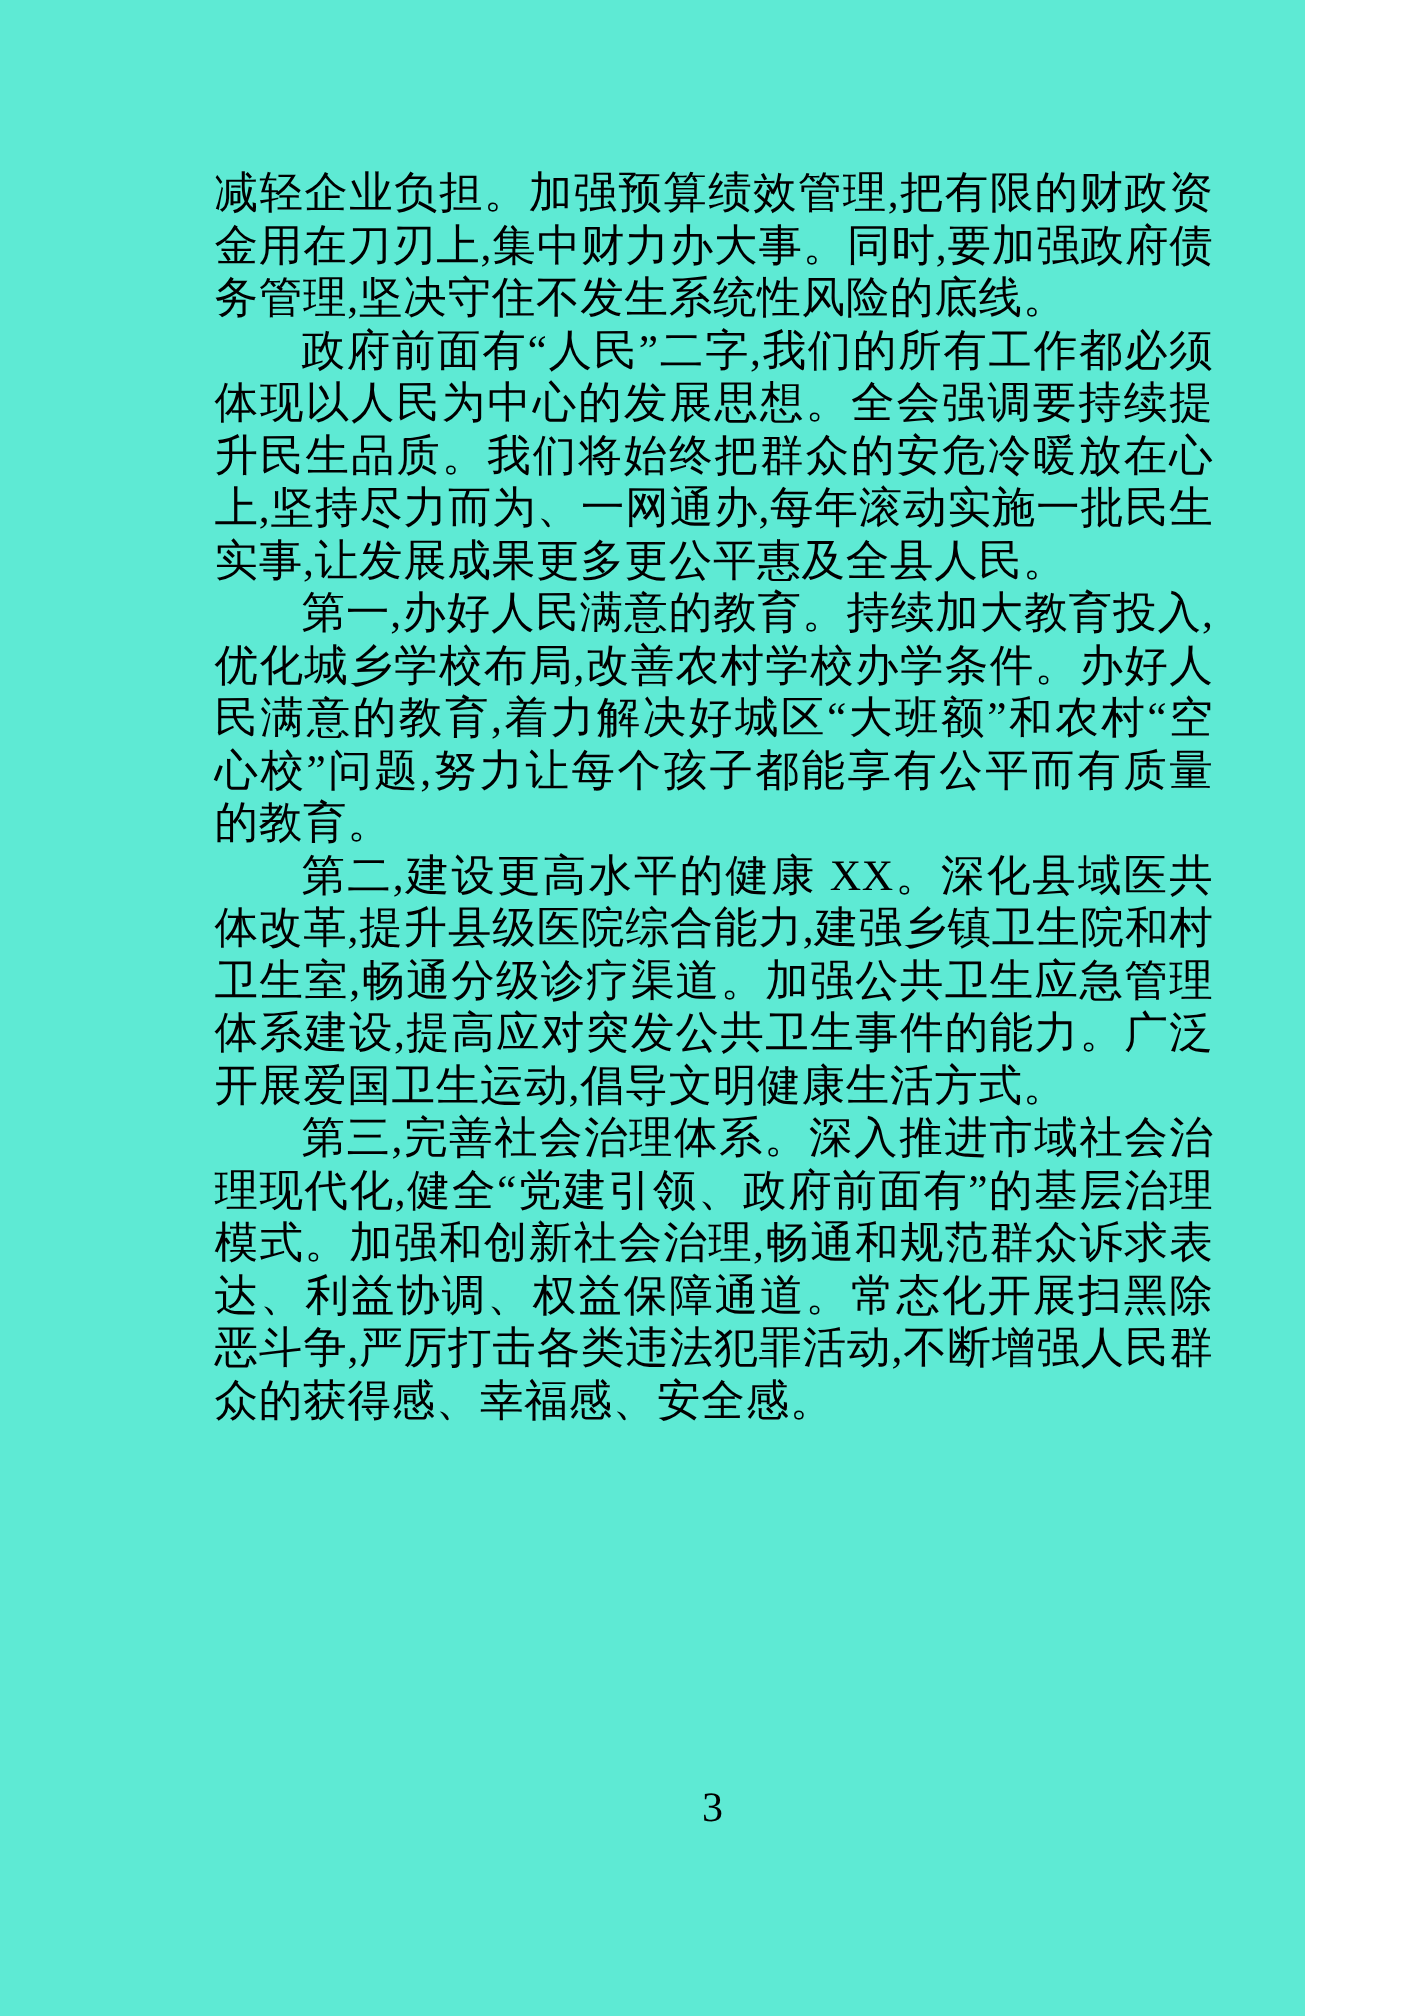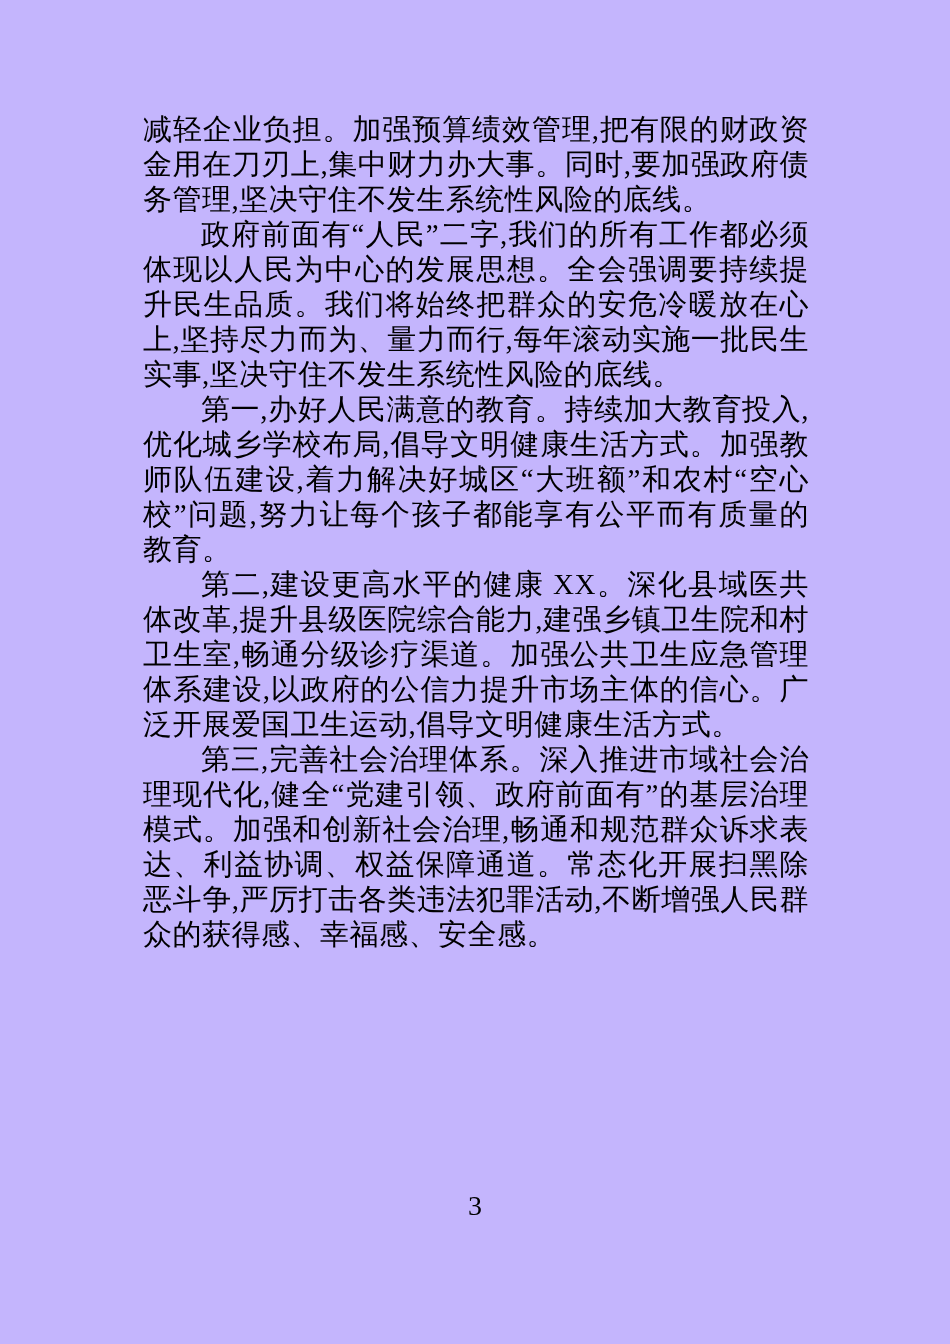--- a/index.html
+++ b/index.html
@@ -11,23 +11,23 @@
     position: relative;
     width: 950px;
     height: 1344px;
     overflow: hidden;
     font-family: "Liberation Serif", "DejaVu Serif", serif;
     color: #000000;
   }
   .page {
     position: absolute;
     left: 0; top: 0;
-    width: 950px;
+    width: 870px;
     height: 1344px;
-    background: #c4b5fd;
+    background: #5eead4;
   }
   .doc-body {
     position: absolute;
     left: 143px;
     top: 112px;
     width: 666px;
   }
   .para {
     margin: 0;
     font-size: 29px;
@@ -51,19 +51,19 @@
     line-height: 32px;
     color: #000000;
   }
 </style>
 </head>
 <body>
 
 <div class="page">
   <div class="doc-body">
       <p class="para">减轻企业负担。加强预算绩效管理,把有限的财政资金用在刀刃上,集中财力办大事。同时,要加强政府债务管理,坚决守住不发生系统性风险的底线。</p>
-      <p class="para indent">政府前面有“人民”二字,我们的所有工作都必须体现以人民为中心的发展思想。全会强调要持续提升民生品质。我们将始终把群众的安危冷暖放在心上,坚持尽力而为、量力而行,每年滚动实施一批民生实事,坚决守住不发生系统性风险的底线。</p>
-      <p class="para indent">第一,办好人民满意的教育。持续加大教育投入,优化城乡学校布局,倡导文明健康生活方式。加强教师队伍建设,着力解决好城区“大班额”和农村“空心校”问题,努力让每个孩子都能享有公平而有质量的教育。</p>
-      <p class="para indent">第二,建设更高水平的健康 XX。深化县域医共体改革,提升县级医院综合能力,建强乡镇卫生院和村卫生室,畅通分级诊疗渠道。加强公共卫生应急管理体系建设,以政府的公信力提升市场主体的信心。广泛开展爱国卫生运动,倡导文明健康生活方式。</p>
+      <p class="para indent">政府前面有“人民”二字,我们的所有工作都必须体现以人民为中心的发展思想。全会强调要持续提升民生品质。我们将始终把群众的安危冷暖放在心上,坚持尽力而为、一网通办,每年滚动实施一批民生实事,让发展成果更多更公平惠及全县人民。</p>
+      <p class="para indent">第一,办好人民满意的教育。持续加大教育投入,优化城乡学校布局,改善农村学校办学条件。办好人民满意的教育,着力解决好城区“大班额”和农村“空心校”问题,努力让每个孩子都能享有公平而有质量的教育。</p>
+      <p class="para indent">第二,建设更高水平的健康 XX。深化县域医共体改革,提升县级医院综合能力,建强乡镇卫生院和村卫生室,畅通分级诊疗渠道。加强公共卫生应急管理体系建设,提高应对突发公共卫生事件的能力。广泛开展爱国卫生运动,倡导文明健康生活方式。</p>
       <p class="para indent">第三,完善社会治理体系。深入推进市域社会治理现代化,健全“党建引领、政府前面有”的基层治理模式。加强和创新社会治理,畅通和规范群众诉求表达、利益协调、权益保障通道。常态化开展扫黑除恶斗争,严厉打击各类违法犯罪活动,不断增强人民群众的获得感、幸福感、安全感。</p>
     </div>
   <div class="page-number">3</div>
 </div>
 
 </body></html>

